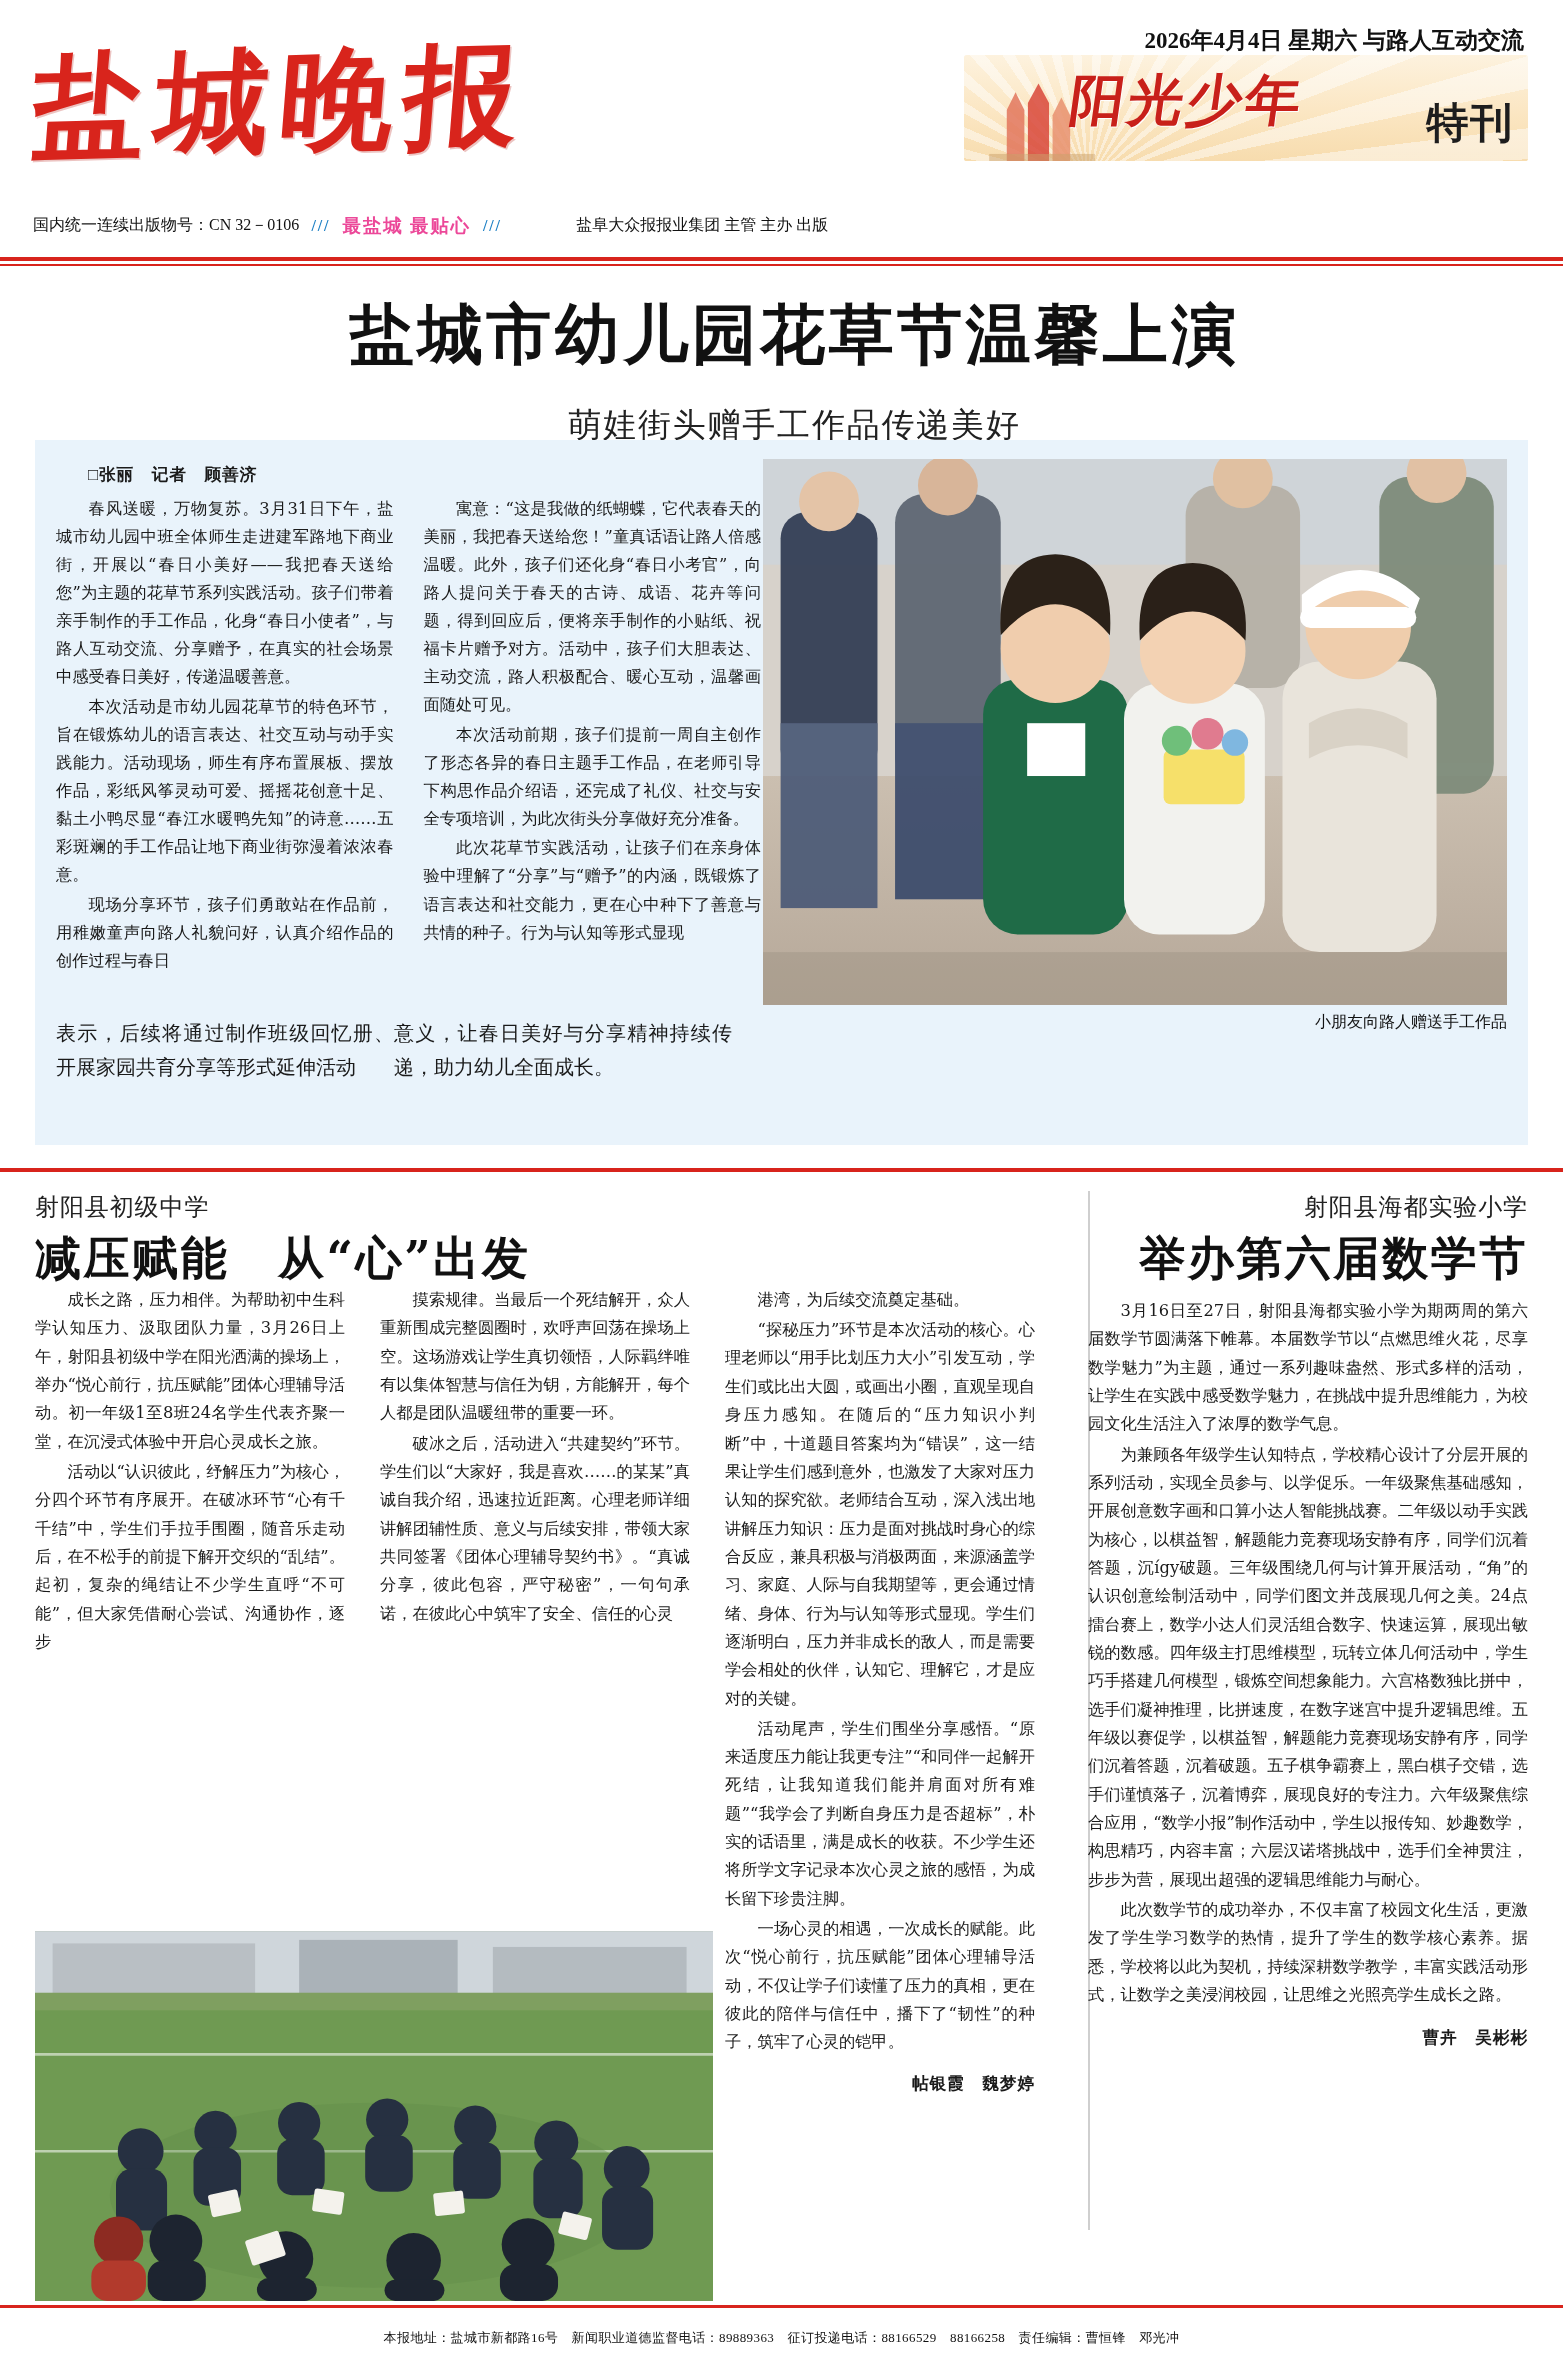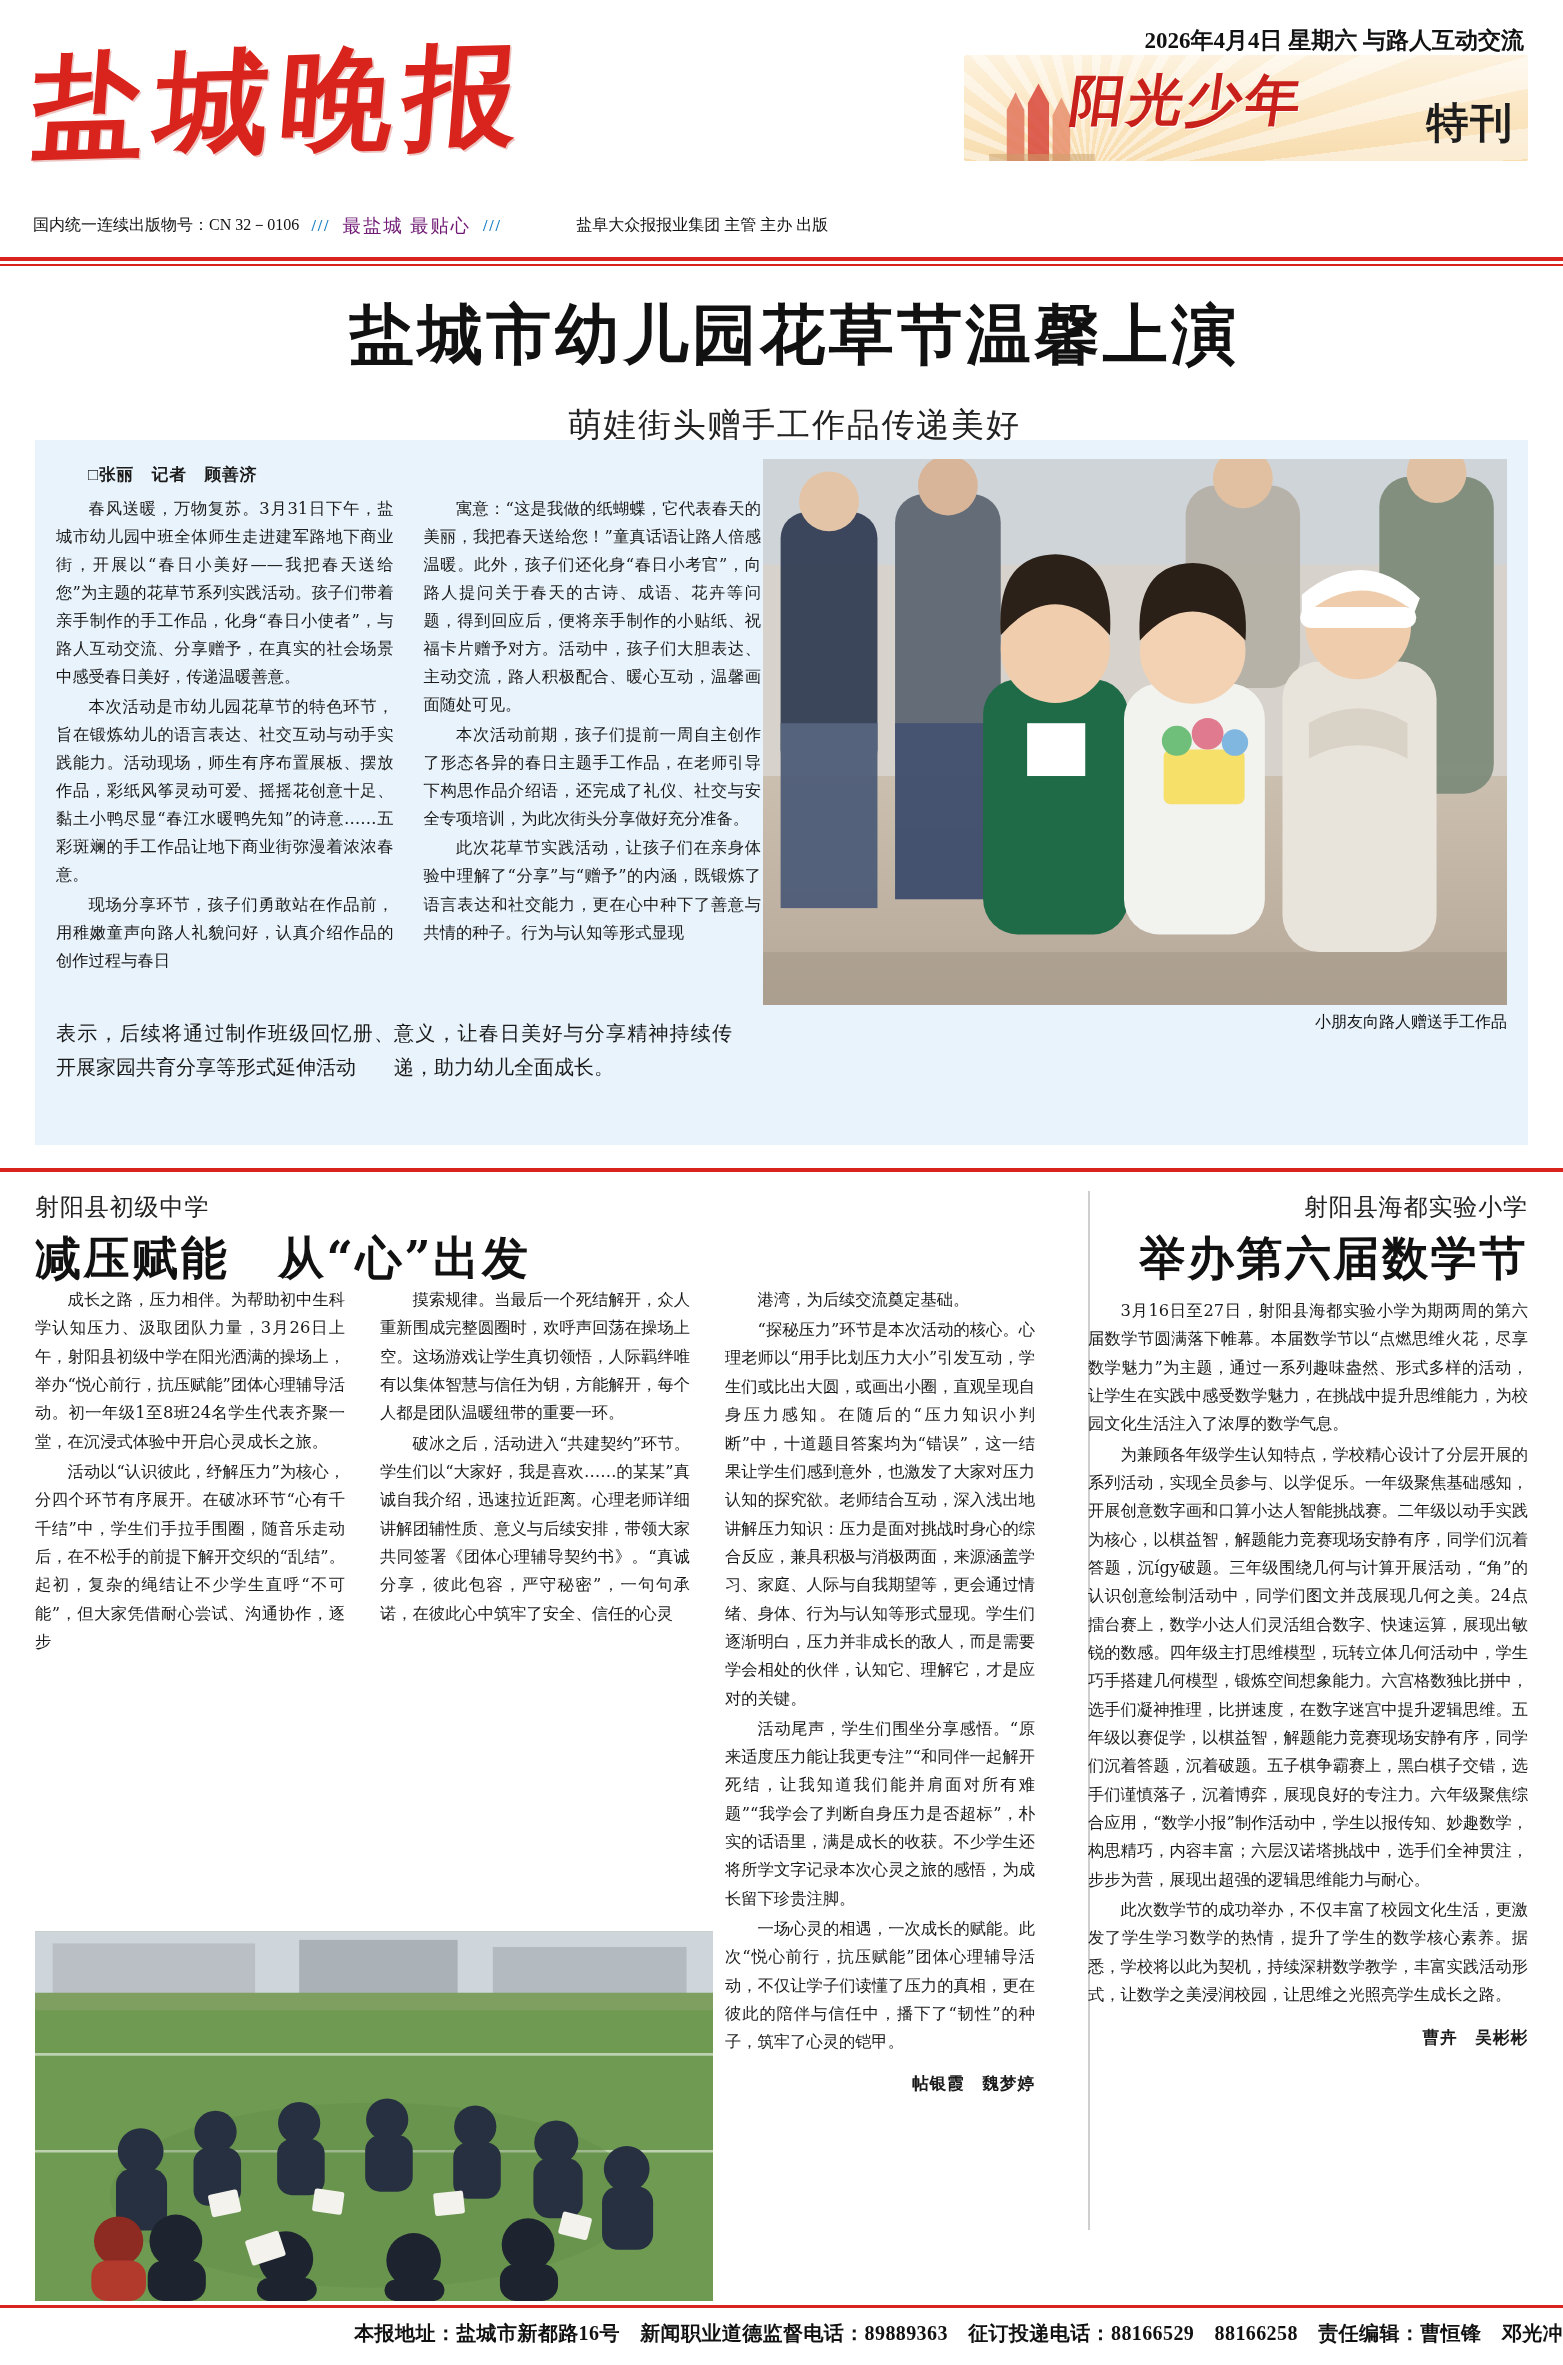--- a/index.html
+++ b/index.html
@@ -58,21 +58,21 @@
     position:absolute;right:14px;bottom:10px;
     font-family:"DejaVu Serif",serif;font-size:42px;font-weight:bold;color:#1d1d1d;letter-spacing:1.8px;
   }
 
   .mast-footer{
     position:absolute;left:33px;right:33px;top:213px;
     display:flex;align-items:center;font-size:16px;color:#111;
   }
   .mast-footer .cn{font-size:16px;}
   .mast-footer .slash{color:#1b7fc4;margin:0 12.3px;letter-spacing:1.8px;font-weight:bold;}
-  .mast-footer .slogan{color:#701a75;font-weight:normal;font-size:18.5px;letter-spacing:1.8px;}
+  .mast-footer .slogan{color:#ec4899;font-weight:bold;font-size:18.5px;letter-spacing:1.8px;}
   .mast-footer .pub{margin-left:62px;font-size:16px;}
 
   .rule-red{position:absolute;left:0;right:0;top:257px;height:4.4px;background:#d8241c;}
   .rule-thin{position:absolute;left:0;right:0;top:264px;height:1.8px;background:#d8241c;}
 
   
   .headline-wrap{position:absolute;top:291px;left:13px;width:100%;text-align:center;}
   .headline{
     font-family:"DejaVu Serif",serif;
     font-size:65px;font-weight:bold;letter-spacing:3.5px;color:#111;
@@ -135,22 +135,22 @@
     background:#7e8f6a;overflow:hidden;
   }
   .sign{margin-top:12.3px;text-align:right;font-size:16.7px;font-weight:bold;letter-spacing:0.9px;}
 
   .right-body{position:absolute;top:106px;right:0;width:440px;}
   .right-sign{margin-top:14px;text-align:right;font-size:16.7px;font-weight:bold;letter-spacing:0.9px;}
 
   
   .footer-rule{position:absolute;left:0;right:0;bottom:58px;height:2.6px;background:#d8241c;}
   .footer{
-    position:absolute;left:0;right:0;bottom:19.4px;text-align:right;
-    font-size:20px;color:#111;letter-spacing:0.4px;font-weight:bold;
+    position:absolute;left:0;right:0;bottom:19.4px;text-align:center;
+    font-size:13px;color:#111;letter-spacing:0.4px;
   }
 </style>
 </head>
 <body>
 
 <div class="page">
 
   <div class="masthead">
 
     <div class="dateline">

